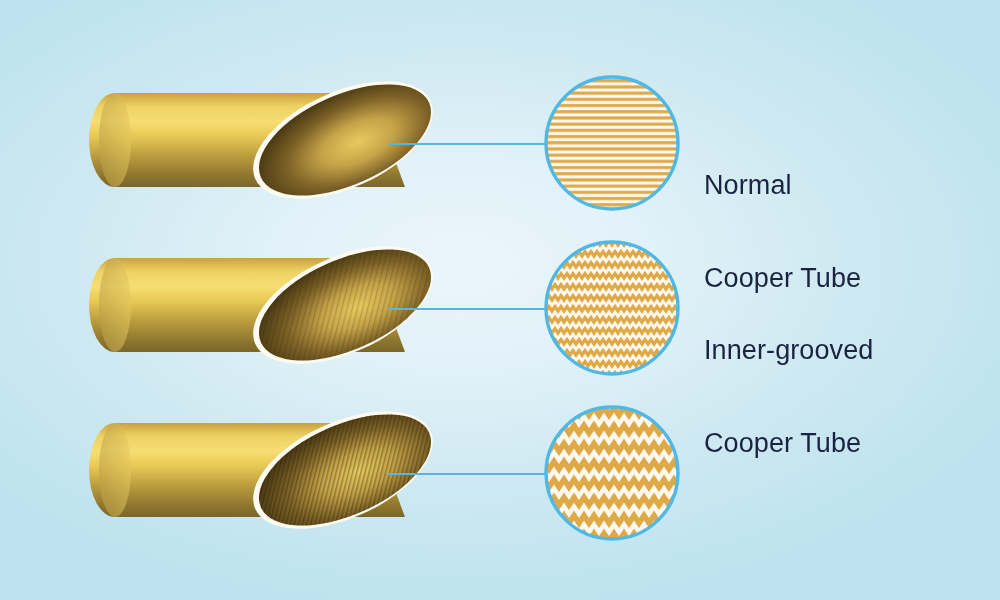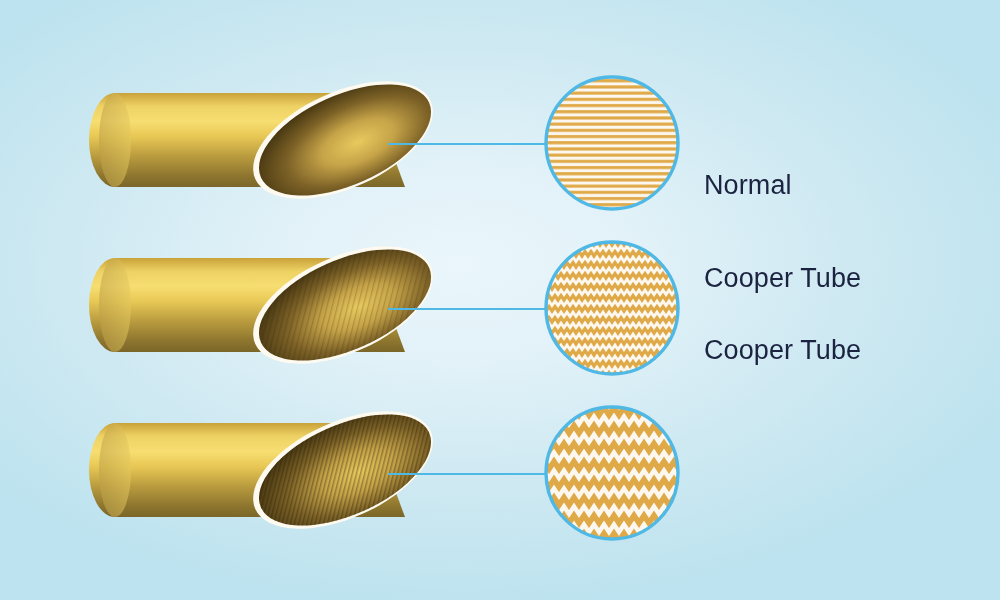--- a/index.html
+++ b/index.html
@@ -140,20 +140,21 @@
         <clipPath id="cc2">
             <circle cx="71" cy="71" r="66"></circle>
           </clipPath>
       </defs>
       <circle cx="71" cy="71" r="66" fill="#fdf8ef"></circle>
       <rect x="0" y="0" width="142" height="142" fill="url(#pat2)" clip-path="url(#cc2)"></rect>
       <circle cx="71" cy="71" r="66" fill="none" stroke="#4fb8e5" stroke-width="3.4"></circle>
     </svg>
 
     <div class="label" style="left:704px;top:48px;">
+      <div>Inner-grooved</div>
       <div>Cooper Tube</div>
     </div>
   </div>
 
   <div class="row" style="top:390px;">
 
     <svg class="tube-wrap" width="400" height="140" viewBox="0 0 400 140" style="left:75px;top:15px;">
       <defs>
         <linearGradient id="bodyG3" x1="0" y1="0" x2="0" y2="1">
           <stop offset="0%" stop-color="#c9a23a"></stop>

